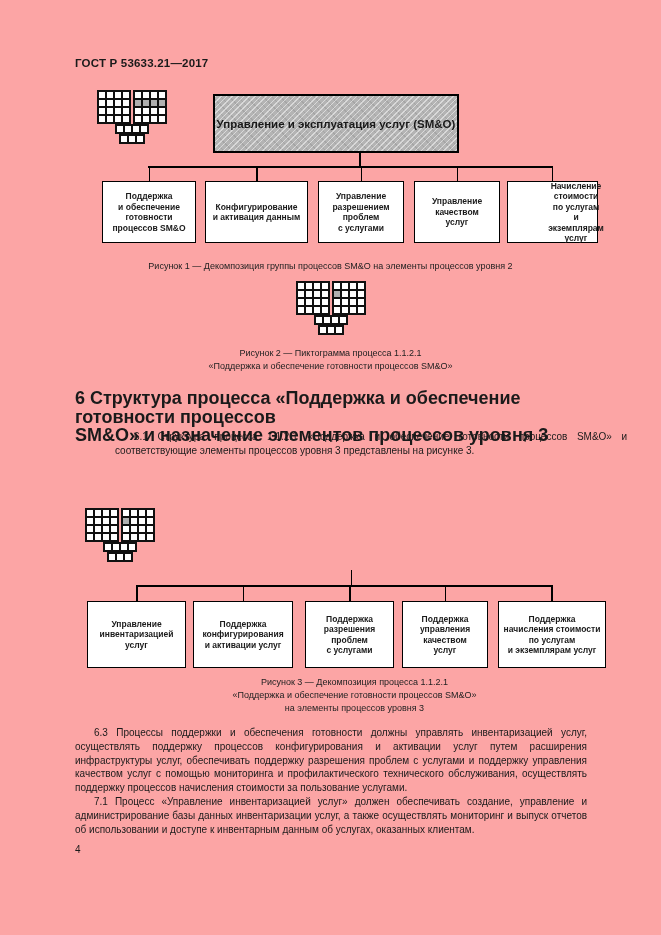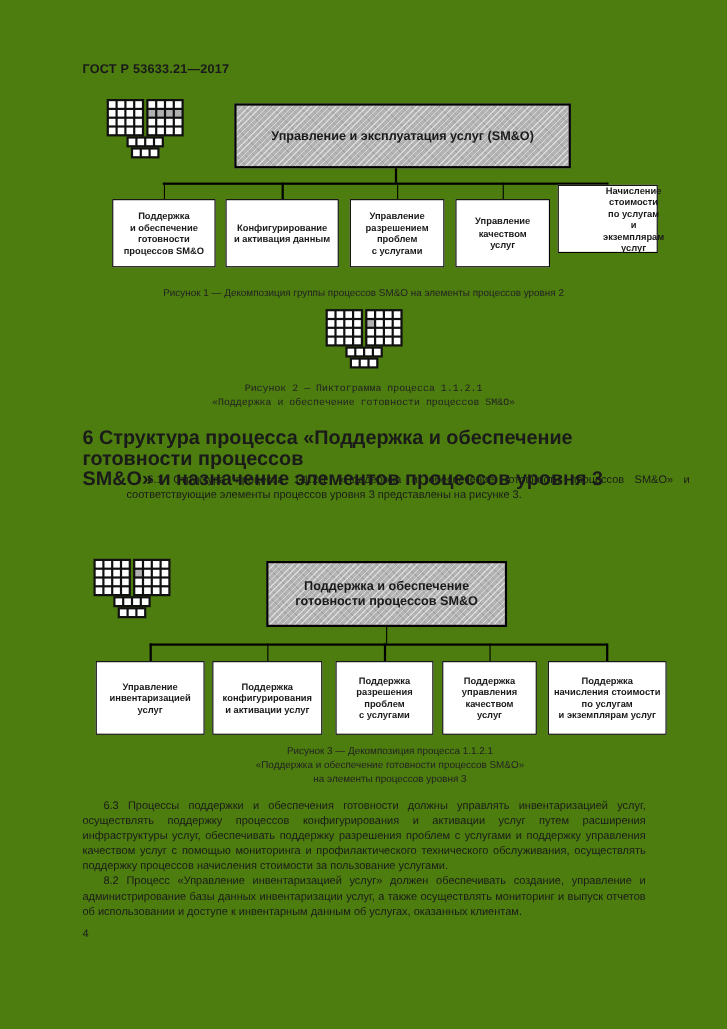--- a/index.html
+++ b/index.html
@@ -1,19 +1,19 @@
 <!DOCTYPE html>
 <html><head>
 <meta charset="utf-8">
 <style>
   html,body{margin:0;padding:0;background:#e9e9e9;}
   .page{
     position:relative;
     width:661px;height:935px;
-    background:#4d7c0f;
+    background:#fca5a5;
     font-family:"Liberation Sans","DejaVu Sans",sans-serif;
     color:#1a1a1a;
     overflow:hidden;
     margin:0 auto;
   }
   .abs{position:absolute;}
   .hdr{
     left:75px;top:57px;
     font-size:11.5px;font-weight:bold;letter-spacing:.2px;
   }
@@ -127,21 +127,21 @@
           <div class="c"></div>
           <div class="c"></div>
         </div>
         <div class="prow3">
           <div class="c"></div>
           <div class="c"></div>
           <div class="c"></div>
         </div>
       </div>
 
-    <div class="abs rootbox hatch" style="left:213px;top:6px;width:306px;height:59px;">Управление и эксплуатация услуг (SM&amp;O)</div>
+    <div class="abs rootbox hatch" style="left:213px;top:6px;width:246px;height:59px;">Управление и эксплуатация услуг (SM&amp;O)</div>
 
     <div class="abs cline" style="left:359px;top:65px;width:1.5px;height:13px;"></div>
     <div class="abs cline" style="left:148px;top:78px;width:405px;height:1.5px;"></div>
     <div class="abs cline" style="left:148.5px;top:78px;width:1.5px;height:15px;"></div>
     <div class="abs cline" style="left:256px;top:78px;width:1.5px;height:15px;"></div>
     <div class="abs cline" style="left:360.5px;top:78px;width:1.5px;height:15px;"></div>
     <div class="abs cline" style="left:456.5px;top:78px;width:1.5px;height:15px;"></div>
     <div class="abs cline" style="left:551.5px;top:78px;width:1.5px;height:15px;"></div>
 
     <div class="abs pbox gray hatch" style="left:102px;top:93px;width:94px;height:62px;">Поддержка
@@ -150,30 +150,30 @@
 процессов SM&amp;O</div>
     <div class="abs pbox" style="left:205px;top:93px;width:103px;height:62px;">Конфигурирование
 и активация данным</div>
     <div class="abs pbox" style="left:318px;top:93px;width:86px;height:62px;">Управление
 разрешением
 проблем
 с услугами</div>
     <div class="abs pbox" style="left:414px;top:93px;width:86px;height:62px;">Управление
 качеством
 услуг</div>
-    <div class="abs pbox" style="left:507px;top:80px;width:91px;height:62px;padding-left:47px;">Начисление
+    <div class="abs pbox" style="left:507px;top:93px;width:91px;height:62px;padding-left:47px;">Начисление
 стоимости
 по услугам
 и экземплярам
 услуг</div>
 
     <div class="abs caption" style="top:172px;">Рисунок 1 — Декомпозиция группы процессов SM&amp;O на элементы процессов уровня 2</div>
   </div>
 
-  <div class="abs diagram" style="top:281px;height:100px;font-family:Liberation Mono, monospace;">
+  <div class="abs diagram" style="top:281px;height:100px;">
     <div style="display:flex;justify-content:center;">
       <div class="picto">
           <div class="picto-top">
             <div class="pgrid">
               <div class="c"></div>
               <div class="c"></div>
               <div class="c"></div>
               <div class="c"></div>
               <div class="c"></div>
               <div class="c"></div>
@@ -274,22 +274,20 @@
           <div class="c"></div>
           <div class="c"></div>
         </div>
         <div class="prow3">
           <div class="c"></div>
           <div class="c"></div>
           <div class="c"></div>
         </div>
       </div>
 
-    <div class="abs rootbox hatch" style="left:242px;top:5px;width:219px;height:60px;">Поддержка и обеспечение
-готовности процессов SM&amp;O</div>
 
     <div class="abs cline" style="left:350.5px;top:65px;width:1.5px;height:15px;"></div>
     <div class="abs cline" style="left:136px;top:80px;width:416px;height:1.5px;"></div>
     <div class="abs cline" style="left:136px;top:80px;width:1.5px;height:16px;"></div>
     <div class="abs cline" style="left:242.5px;top:80px;width:1.5px;height:16px;"></div>
     <div class="abs cline" style="left:349px;top:80px;width:1.5px;height:16px;"></div>
     <div class="abs cline" style="left:444.5px;top:80px;width:1.5px;height:16px;"></div>
     <div class="abs cline" style="left:551px;top:80px;width:1.5px;height:16px;"></div>
 
     <div class="abs pbox" style="left:87px;top:96px;width:99px;height:67px;">Управление
@@ -310,17 +308,17 @@
 начисления стоимости
 по услугам
 и экземплярам услуг</div>
 
     <div class="abs caption" style="top:171px;margin-left:24px;">Рисунок 3 — Декомпозиция процесса 1.1.2.1
 «Поддержка и обеспечение готовности процессов SM&amp;O»
 на элементы процессов уровня 3</div>
   </div>
 
   <div class="abs para" style="top:726px;">6.3  Процессы поддержки и обеспечения готовности должны управлять инвентаризацией услуг, осуществлять поддержку процессов конфигурирования и активации услуг путем расширения инфраструктуры услуг, обеспечивать поддержку разрешения проблем с услугами и поддержку управления качеством услуг с помощью мониторинга и профилактического технического обслуживания, осуществлять поддержку процессов начисления стоимости за пользование услугами.</div>
-  <div class="abs para" style="top:795px;">8.2  Процесс «Управление инвентаризацией услуг» должен обеспечивать создание, управление и администрирование базы данных инвентаризации услуг, а также осуществлять мониторинг и выпуск отчетов об использовании и доступе к инвентарным данным об услугах, оказанных клиентам.</div>
+  <div class="abs para" style="top:795px;">7.1  Процесс «Управление инвентаризацией услуг» должен обеспечивать создание, управление и администрирование базы данных инвентаризации услуг, а также осуществлять мониторинг и выпуск отчетов об использовании и доступе к инвентарным данным об услугах, оказанных клиентам.</div>
 
   <div class="abs pagenum">4</div>
 
 </div>
 
 </body></html>

